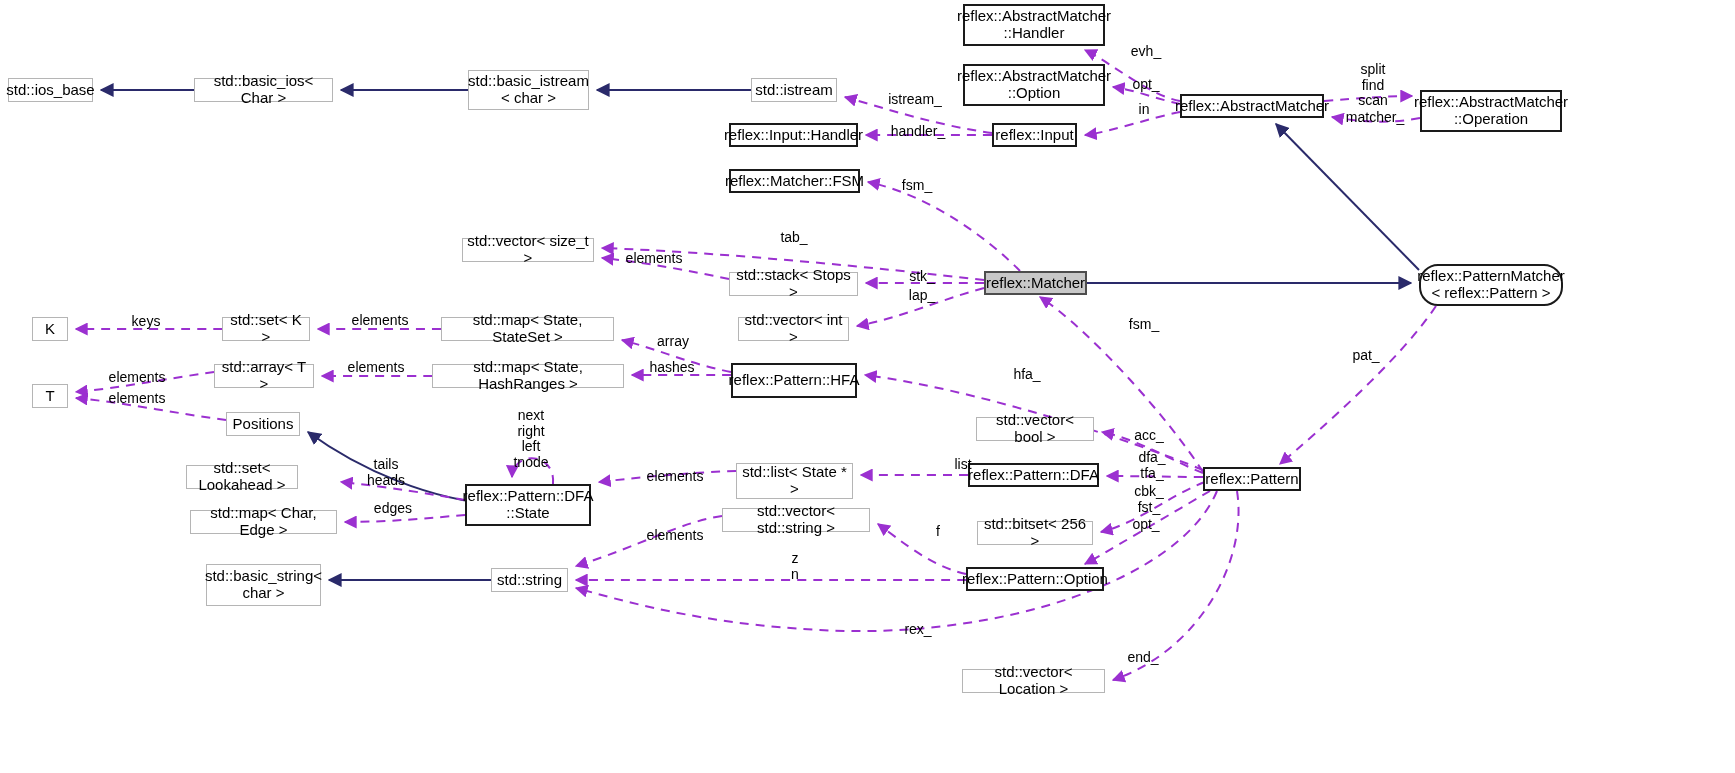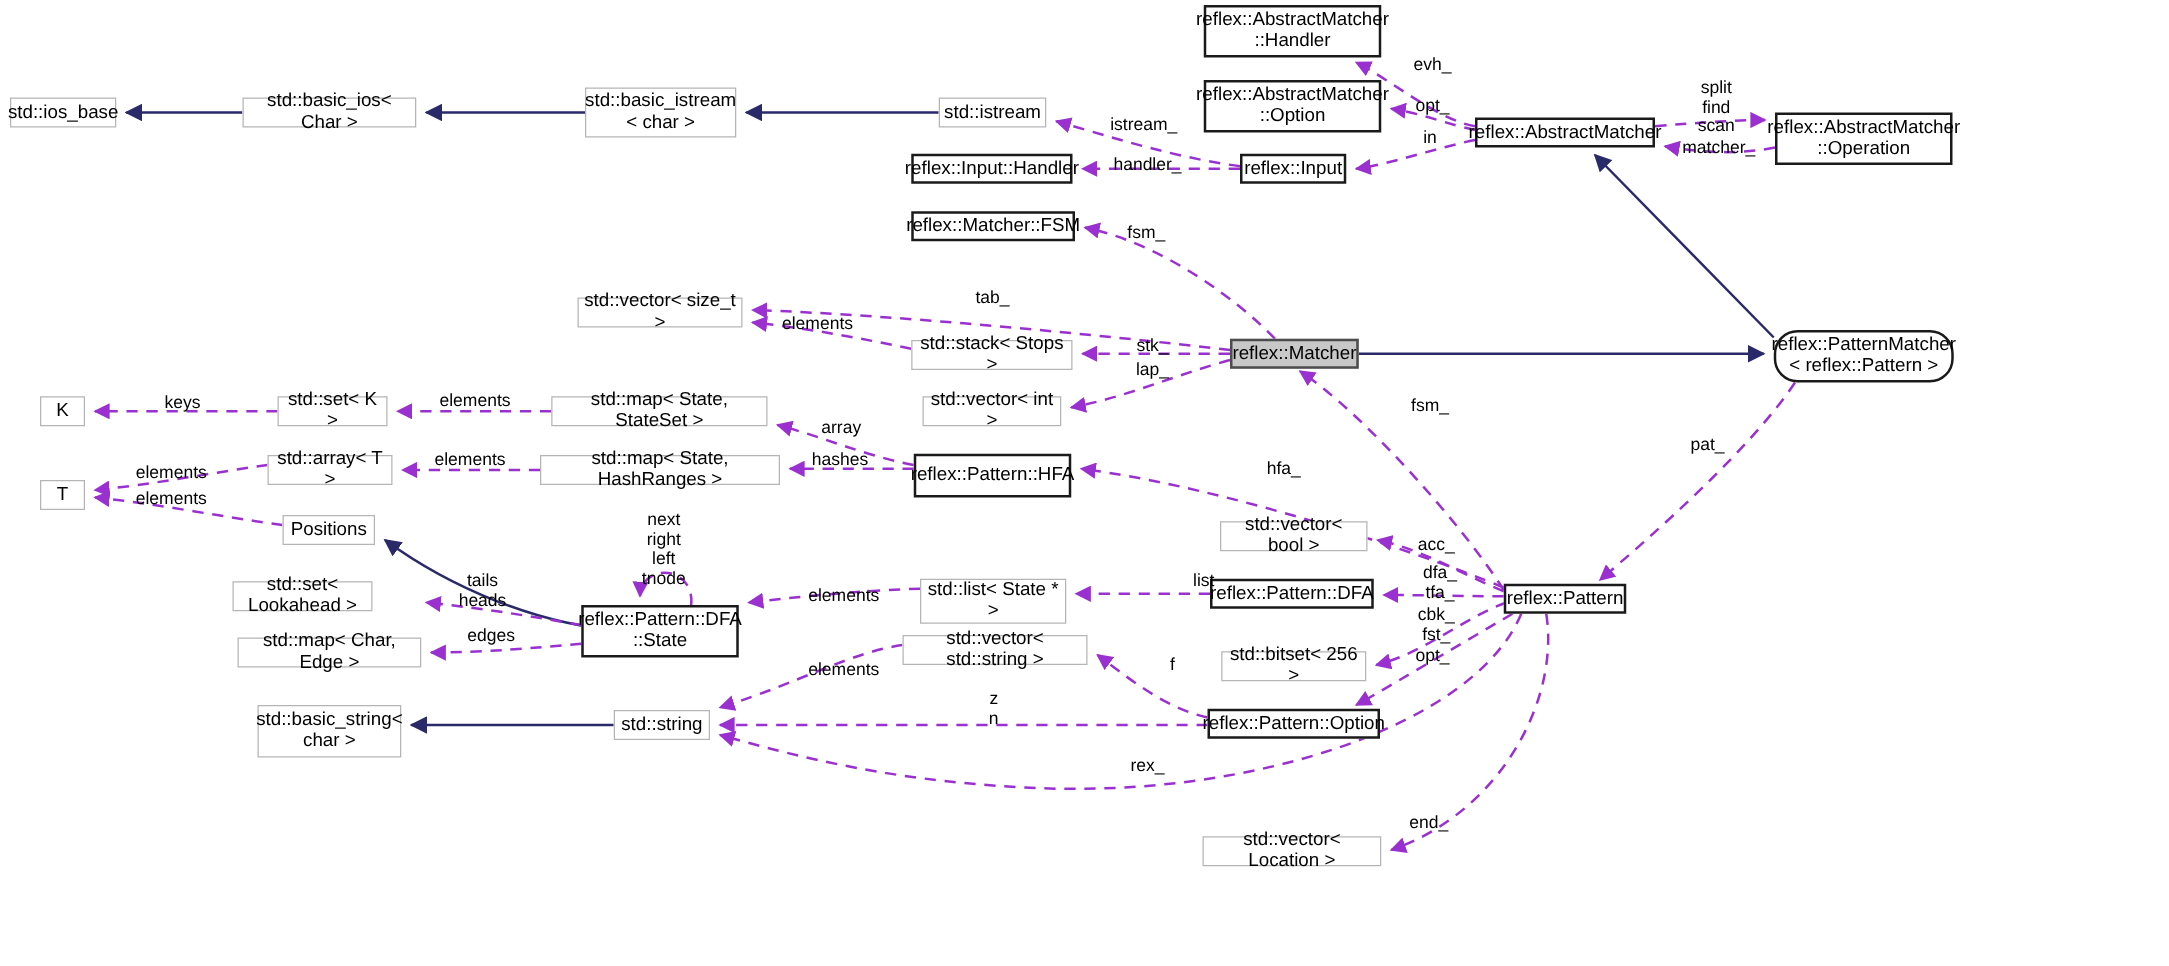--- a/index.html
+++ b/index.html
@@ -210,17 +210,17 @@
       <div class="edge-label" style="left: 1131px; top: 450px; width: 42px;">dfa_
 tfa_</div>
       <div class="edge-label" style="left: 1128px; top: 484px; width: 42px;">cbk_
 fst_</div>
       <div class="edge-label" style="left: 362px; top: 501px; width: 50px; text-align: right;">edges</div>
       <div class="edge-label" style="left: 638px; top: 528px; width: 74px;">elements</div>
       <div class="edge-label" style="left: 930px; top: 524px; width: 16px;">f</div>
       <div class="edge-label" style="left: 1126px; top: 517px; width: 40px;">opt_</div>
       <div class="edge-label" style="left: 785px; top: 551px; width: 20px;">z
 n</div>
-      <div class="edge-label" style="left: 897px; top: 605px; width: 42px;">rex_</div>
+      <div class="edge-label" style="left: 897px; top: 622px; width: 42px;">rex_</div>
       <div class="edge-label" style="left: 1121px; top: 650px; width: 44px;">end_</div>
     </div>
 
 </div>
 
 </body></html>

